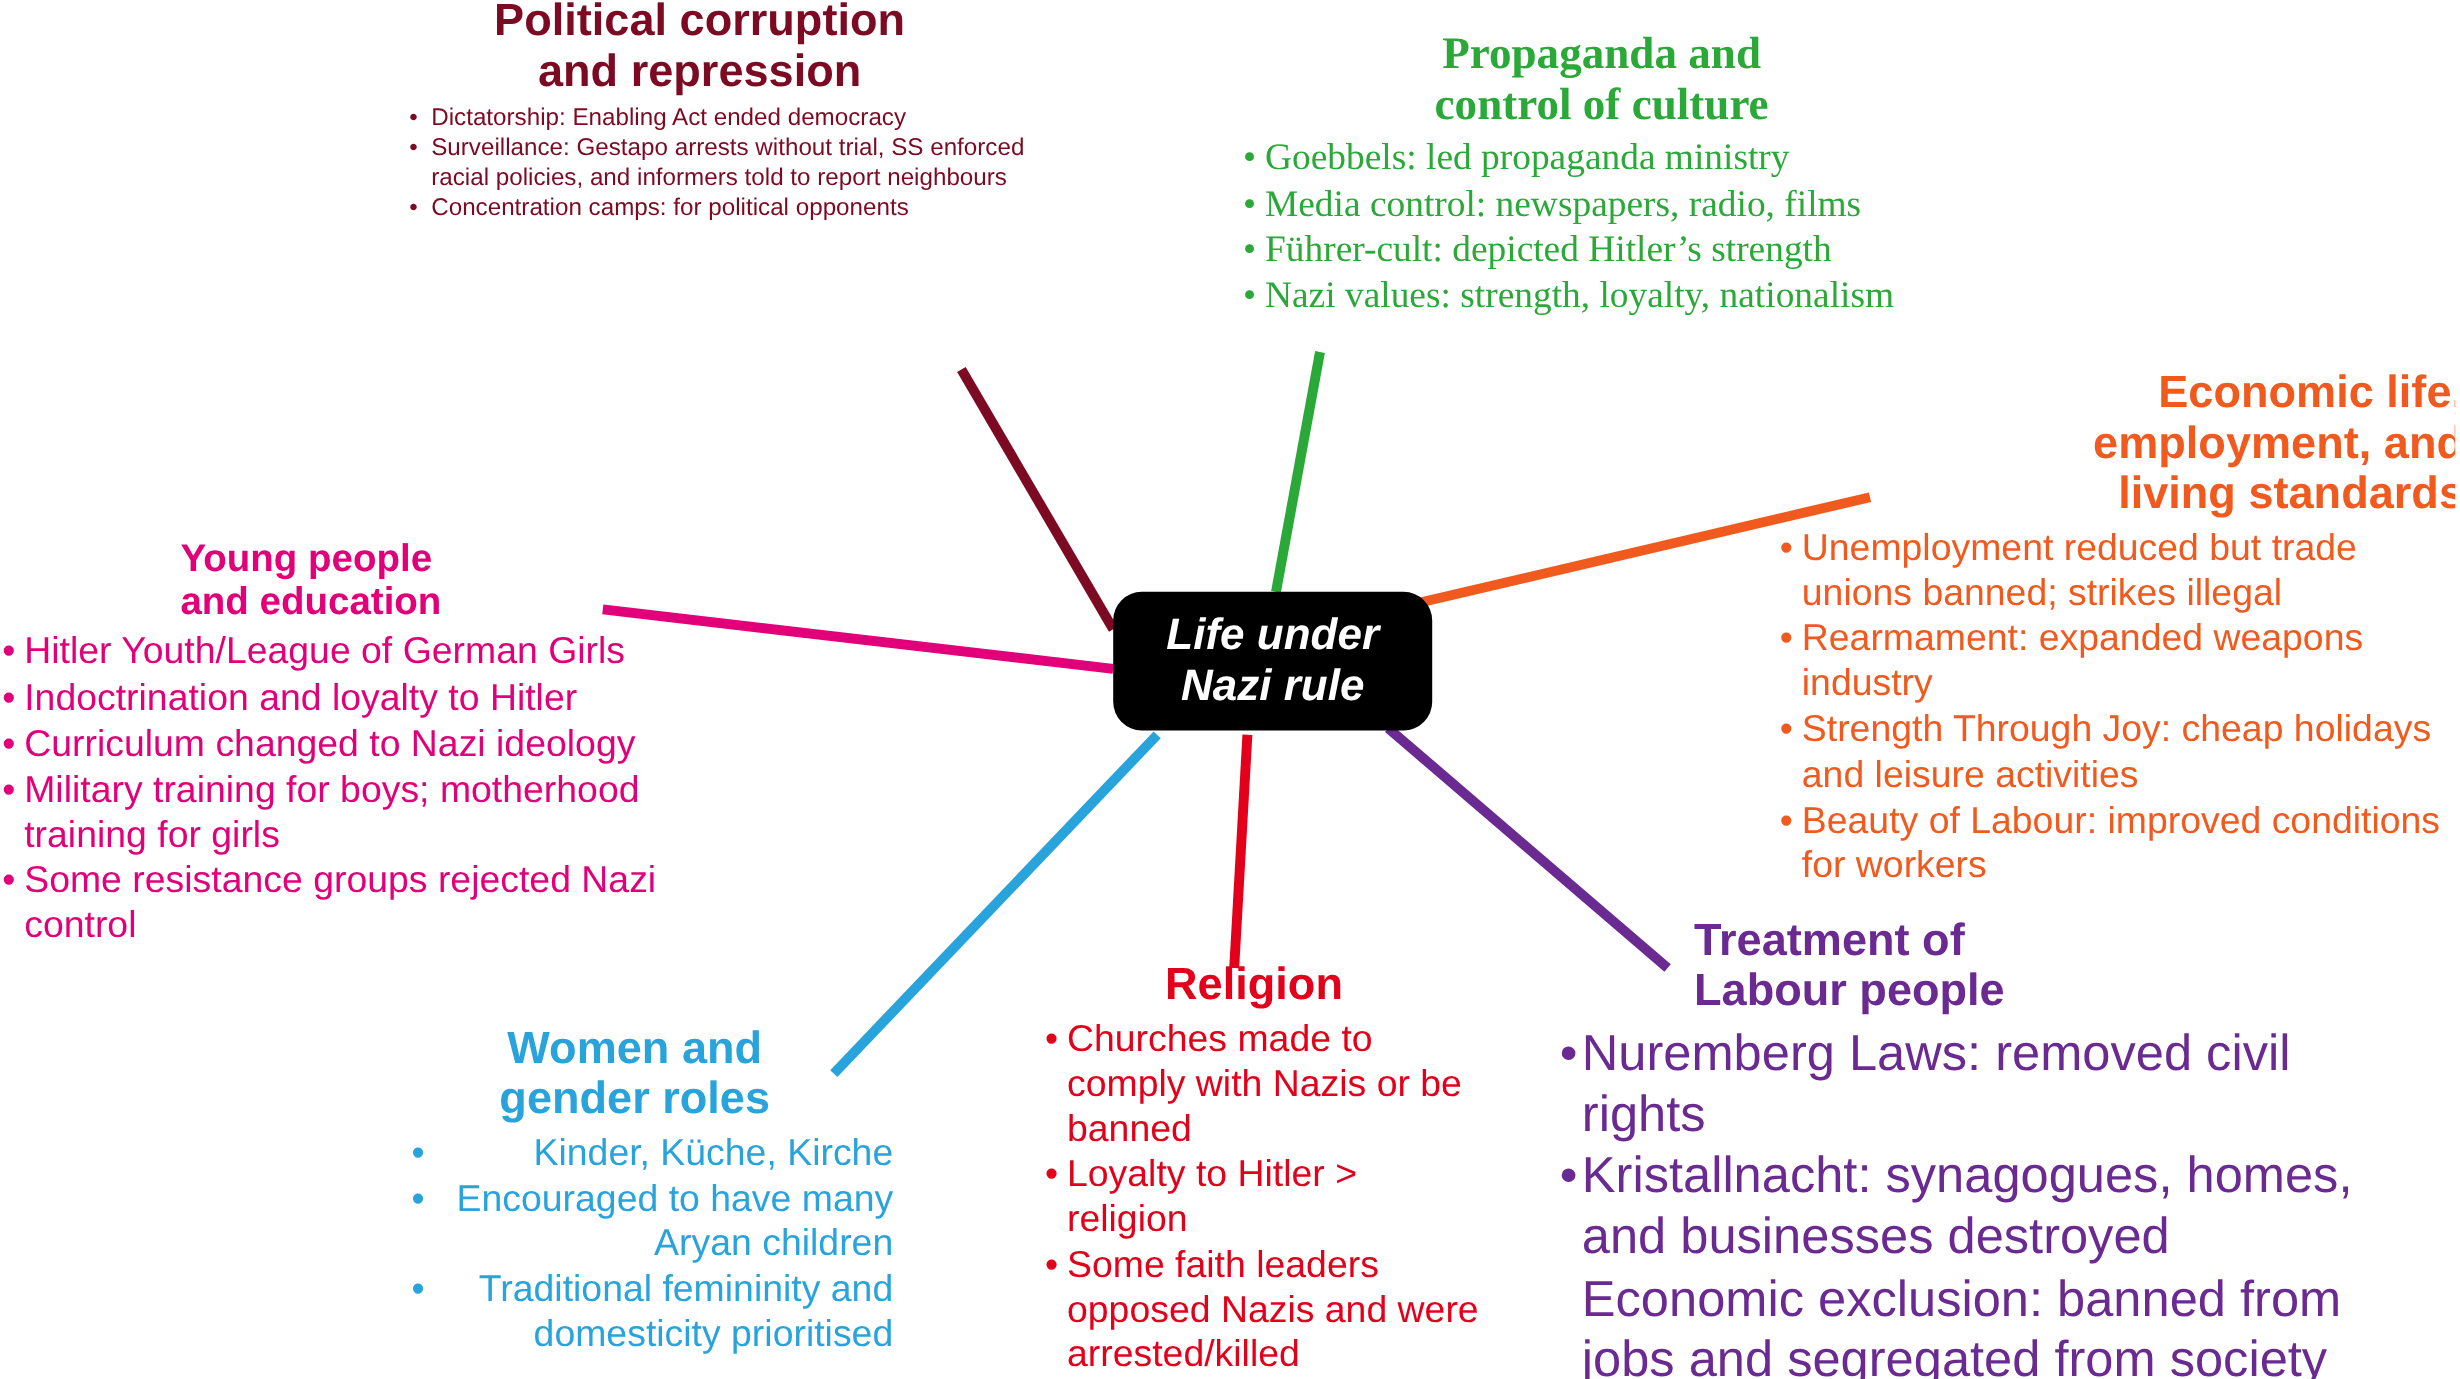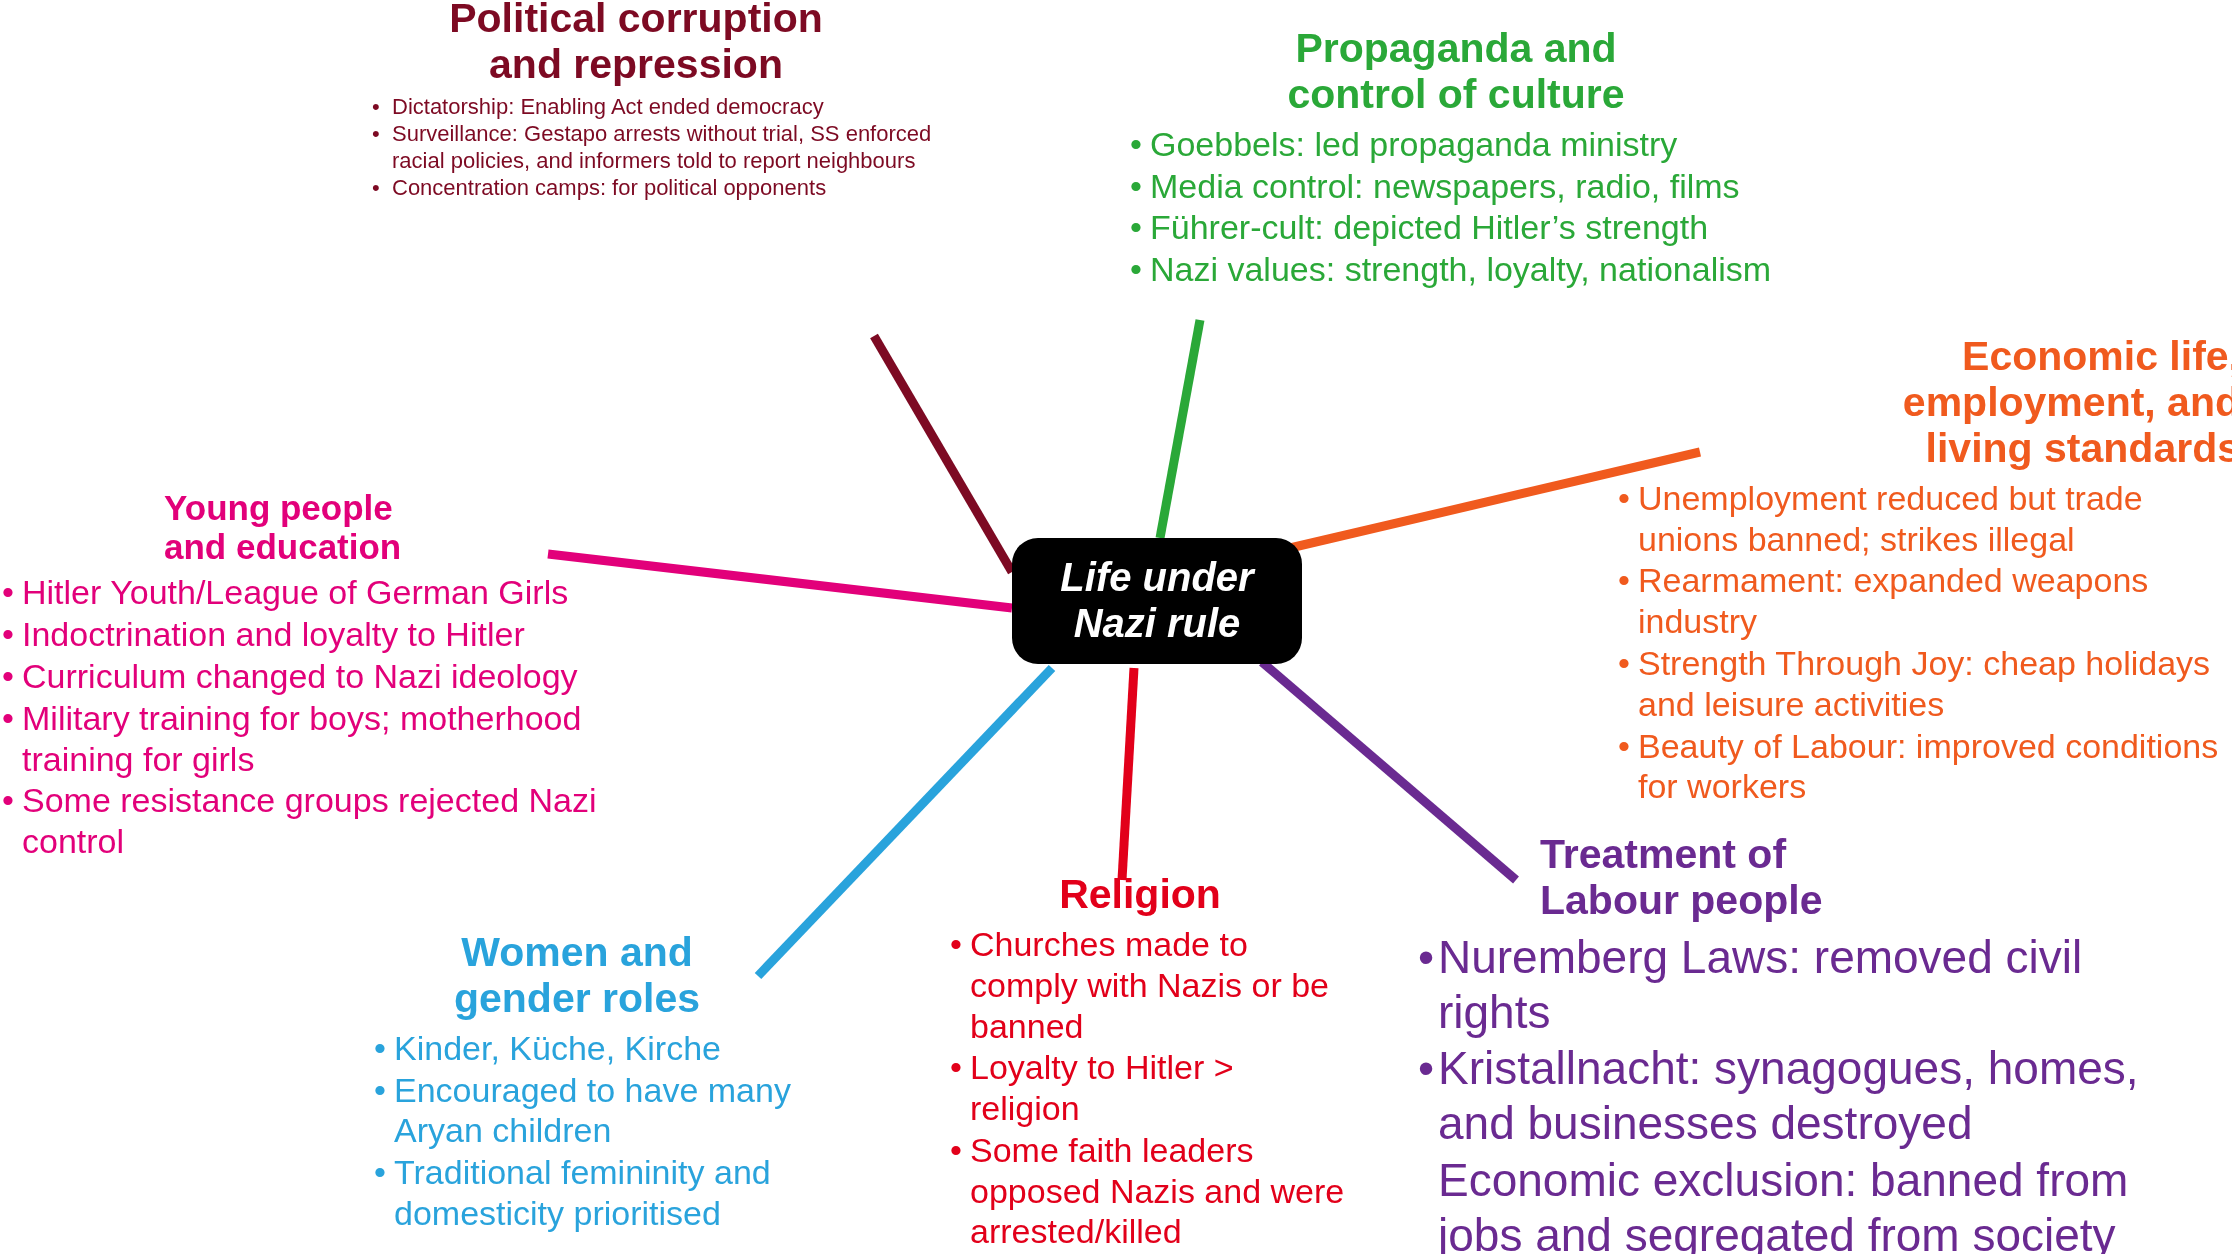--- a/index.html
+++ b/index.html
@@ -69,35 +69,35 @@
     justify-content: center;
     line-height: 1.14;
     font-style: italic;
   }
 
   
   #n-corruption      { left: 336px;  top: -4px;   width: 600px; }
   #n-corruption .branch-title { text-align: center; font-size: 41px; }
   #n-corruption .bullets { font-size: 22px; padding-left: 30px; }
 
-  #n-propaganda      { left: 1096px; top: 26px;   width: 720px; }
+  #n-propaganda      { left: 1096px; top: 26px;   width: 720px; font-family: Liberation Serif, serif; }
   #n-propaganda .branch-title { text-align: center; font-size: 41px; }
   #n-propaganda .bullets { font-size: 34px; padding-left: 28px; }
 
   #n-economic        { left: 1588px; top: 334px;  width: 660px; }
   #n-economic .branch-title { text-align: right; font-size: 41px; padding-right: 8px;}
   #n-economic .bullets { font-size: 34px; padding-left: 24px; }
 
   #n-young           { left: -8px;   top: 488px;  width: 700px; }
   #n-young .branch-title { font-size: 35px; width: 500px; margin-left: 172px;}
   #n-young .bullets { font-size: 34px; padding-left: 4px; }
 
   #n-women           { left: 342px;  top: 930px;  width: 470px; }
   #n-women .branch-title { text-align: center; font-size: 41px; }
-  #n-women .bullets { font-size: 34px; padding-left: 26px; }
+  #n-women .bullets { font-size: 34px; padding-left: 26px; text-align: right; }
 
   #n-religion        { left: 930px;  top: 872px;  width: 420px; }
   #n-religion .branch-title { text-align: center; font-size: 41px; }
   #n-religion .bullets { font-size: 34px; padding-left: 14px; }
 
   #n-jewish          { left: 1400px; top: 832px;  width: 740px; }
   #n-jewish .branch-title { text-align: left; font-size: 41px; padding-left: 140px; }
   #n-jewish .bullets { font-size: 46px; padding-left: 12px; }
 
   #center { left: 1012px; top: 538px; width: 290px; height: 126px; font-size: 40px; }

